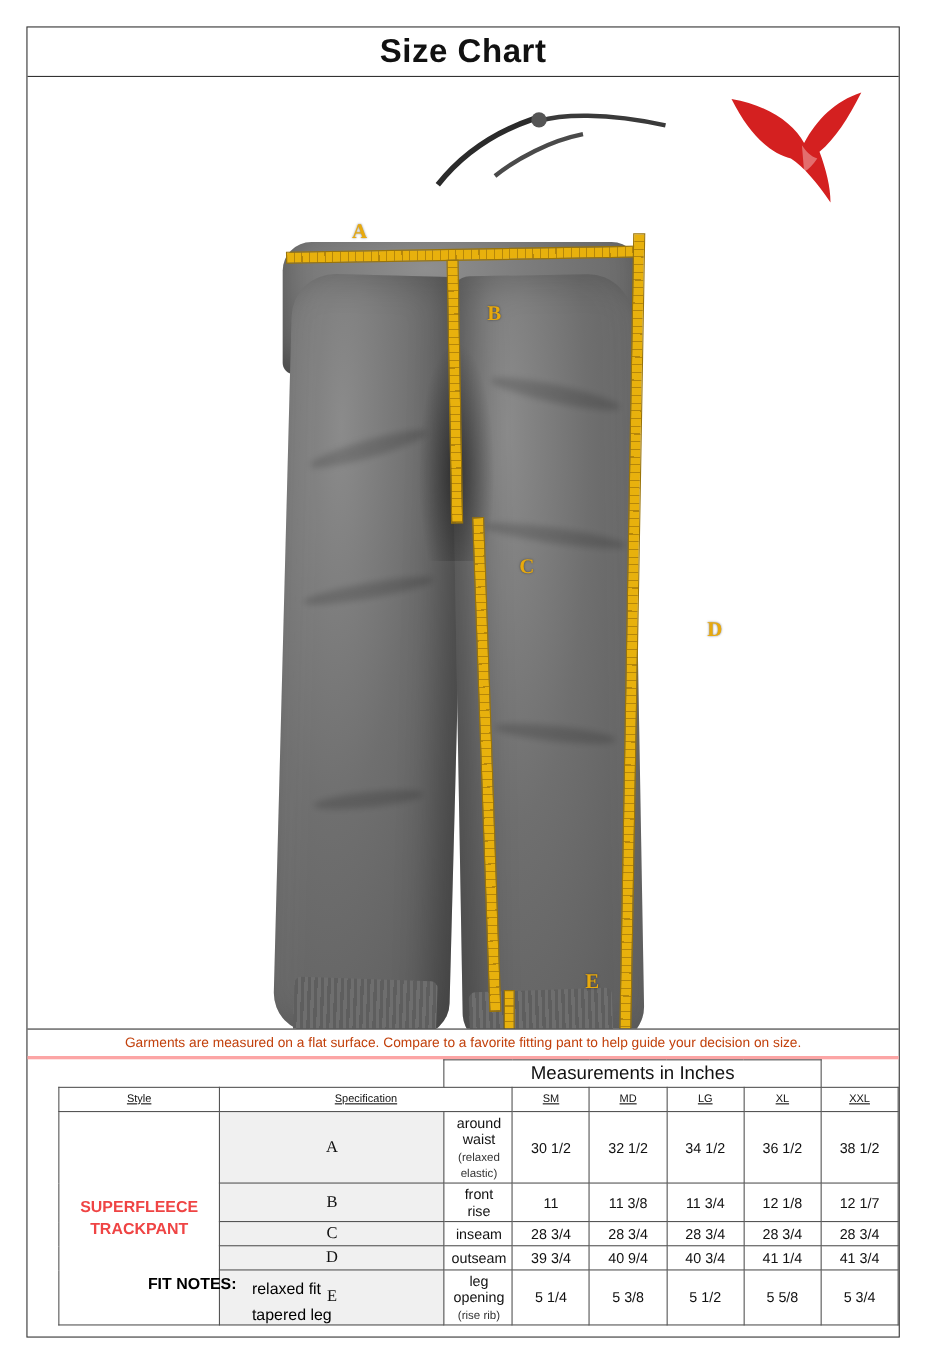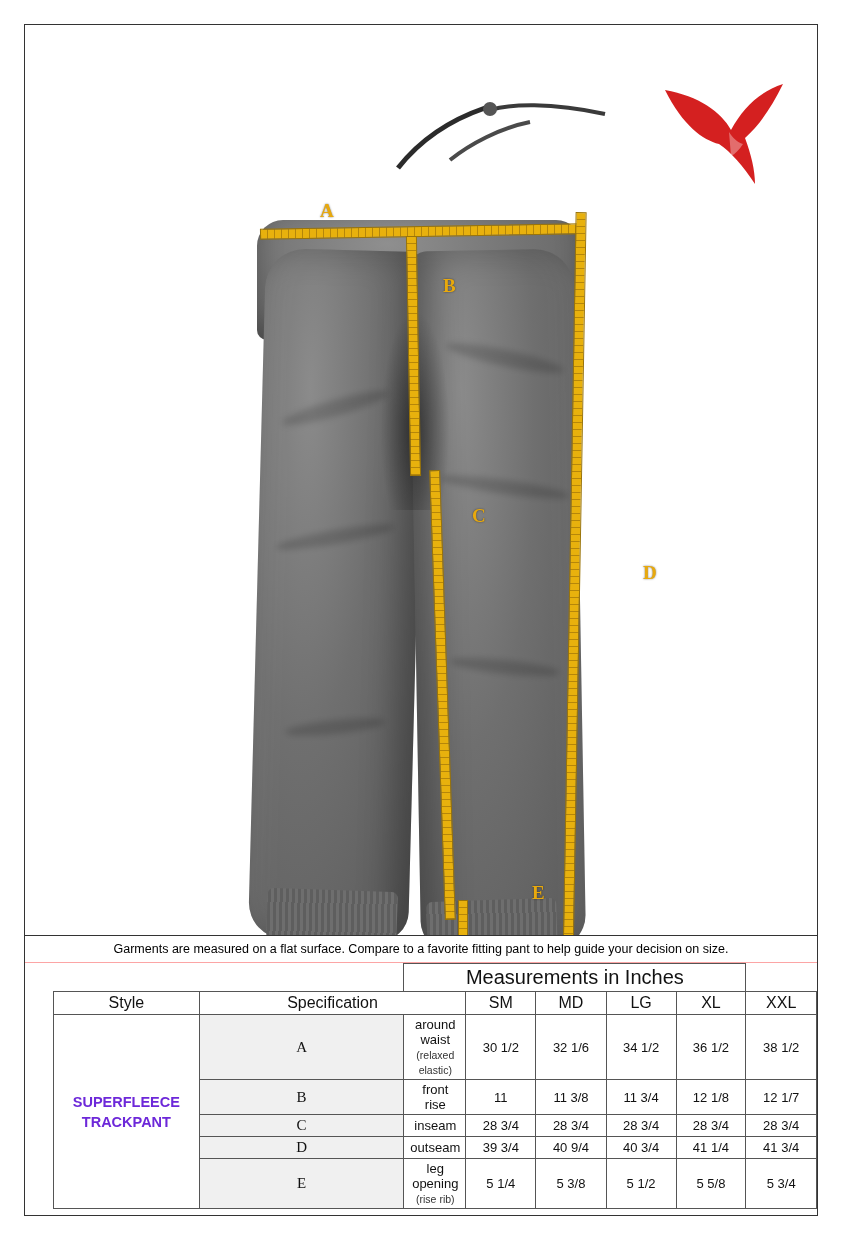--- a/index.html
+++ b/index.html
@@ -164,27 +164,27 @@
   }
 
   
   .note-line {
     position: absolute;
     left: 25px;
     top: 935px;
     width: 792px;
     height: 28px;
     border-top: 1px solid #333;
-    border-bottom: 1px solid #fca5a5;
+    border-bottom: 3px solid #fca5a5;
     box-sizing: border-box;
     display: flex;
     align-items: center;
     justify-content: center;
     font-size: 12.5px;
-    color: #000000;
+    color: #c2410c;
   }
 
   
   .table-area {
     position: absolute;
     left: 25px;
     top: 963px;
     width: 792px;
     height: 253px;
   }
@@ -199,40 +199,41 @@
     border: 1px solid #555;
     padding: 2px 5px;
     text-align: center;
     font-weight: normal;
     color: #111;
     height: 22px;
     box-sizing: border-box;
   }
   .measure-head {
     font-weight: bold;
-    font-size: 20px;
+    font-size: 17px;
   }
   .col-style {
     width: 148px;
   }
   .col-spec {
     width: 218px;
     text-align: center;
   }
   .col-size {
     width: 73px;
     margin-top: 40px;
   }
   .hdr {
     font-weight: bold;
-    font-size: 16px;
+    font-size: 10px;
+    text-decoration: underline;
   }
   .blank-cell { border: none !important; }
   .style-name {
-    color: #6d28d9;
+    color: #ef4444;
     font-weight: bold;
     font-size: 14.5px;
     line-height: 20px;
   }
   .letter-cell {
     width: 22px;
     background: #f0f0f0;
     color: #c08b00;
     font-weight: bold;
     font-family: "Liberation Serif", serif;
@@ -272,20 +273,23 @@
     line-height: 24px;
   }
 </style>
 </head>
 <body>
 
 <div id="page">
 
   <div class="frame"></div>
 
+  <div class="title-bar">
+    <div class="title-text">Size Chart</div>
+  </div>
 
   <div class="illustration">
 
     <div class="bird">
       <svg viewBox="0 0 130 110" width="130" height="110">
         <path d="M6 12 C40 18, 62 34, 72 52 C84 30, 100 14, 124 6 C112 30, 100 48, 86 60 C92 76, 96 92, 96 106 C84 88, 72 74, 60 66 C44 62, 24 48, 6 12 Z" fill="#d42020"></path>
         <path d="M70 54 C74 60, 78 64, 84 66 C80 72, 76 76, 72 78 Z" fill="#ffffff" opacity="0.35"></path>
       </svg>
     </div>
 
@@ -357,21 +361,21 @@
         <td rowspan="5" class="col-style">
           <div class="style-name">SUPERFLEECE</div>
           <div class="style-name">TRACKPANT</div>
         </td>
         <td class="letter-cell">A</td>
         <td class="spec-cell">
           <span>around waist</span>
           <span class="spec-sub">(relaxed elastic)</span>
         </td>
         <td>30 1/2</td>
-        <td>32 1/6</td>
+        <td>32 1/2</td>
         <td>34 1/2</td>
         <td>36 1/2</td>
         <td>38 1/2</td>
       </tr>
 
       <tr>
         <td class="letter-cell">B</td>
         <td class="spec-cell">
           <span>front rise</span>
           <span class="spec-sub"></span>
@@ -418,14 +422,21 @@
         <td>5 1/4</td>
         <td>5 3/8</td>
         <td>5 1/2</td>
         <td>5 5/8</td>
         <td>5 3/4</td>
       </tr>
     </tbody>
       </table>
   </div>
 
+  <div class="fit-notes">
+    <div class="fit-label">FIT NOTES:</div>
+    <div class="fit-values">
+      <div>relaxed fit</div>
+      <div>tapered leg</div>
+    </div>
+  </div>
 
 </div>
 
 </body></html>

